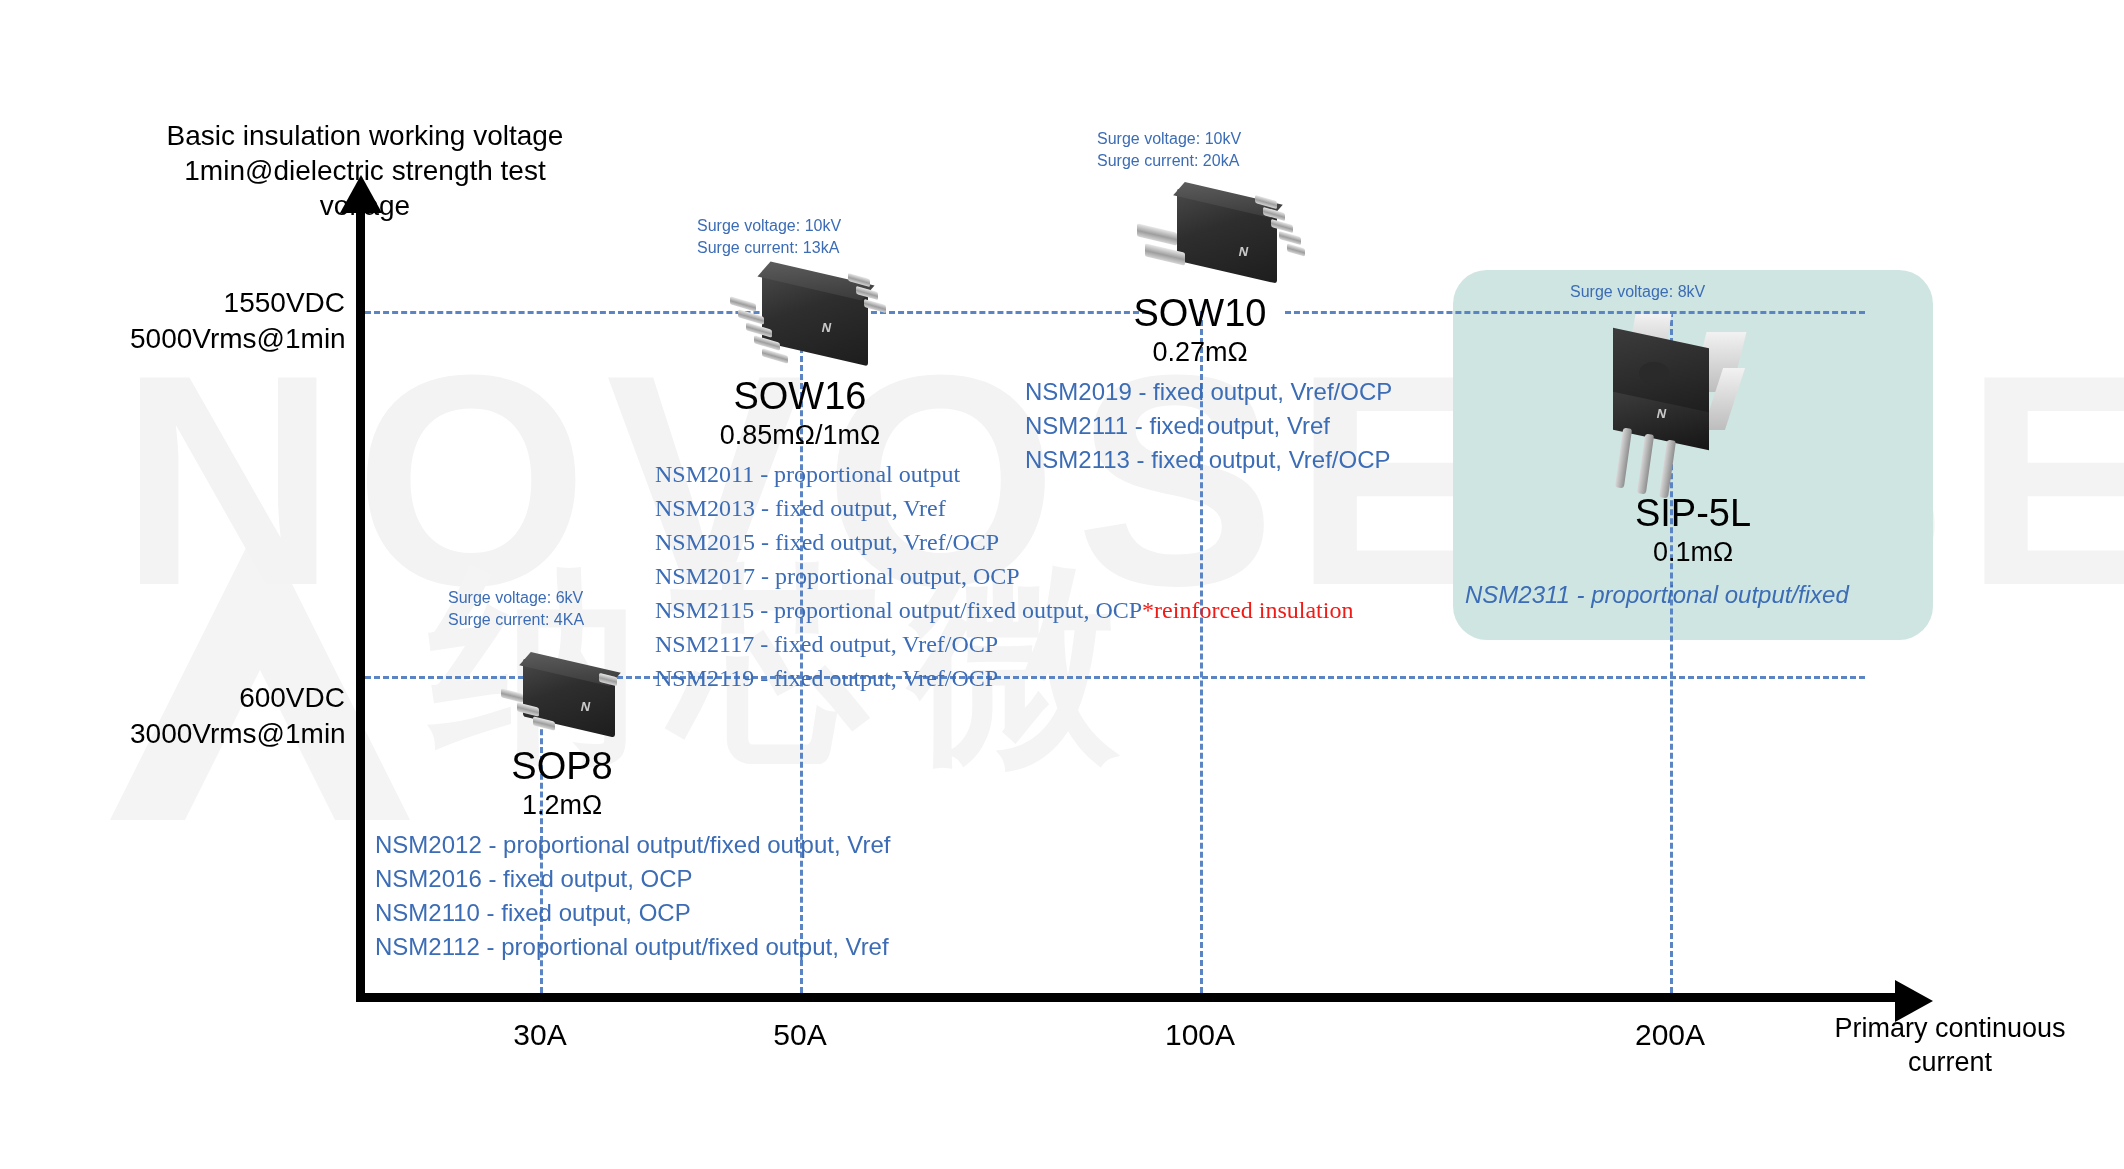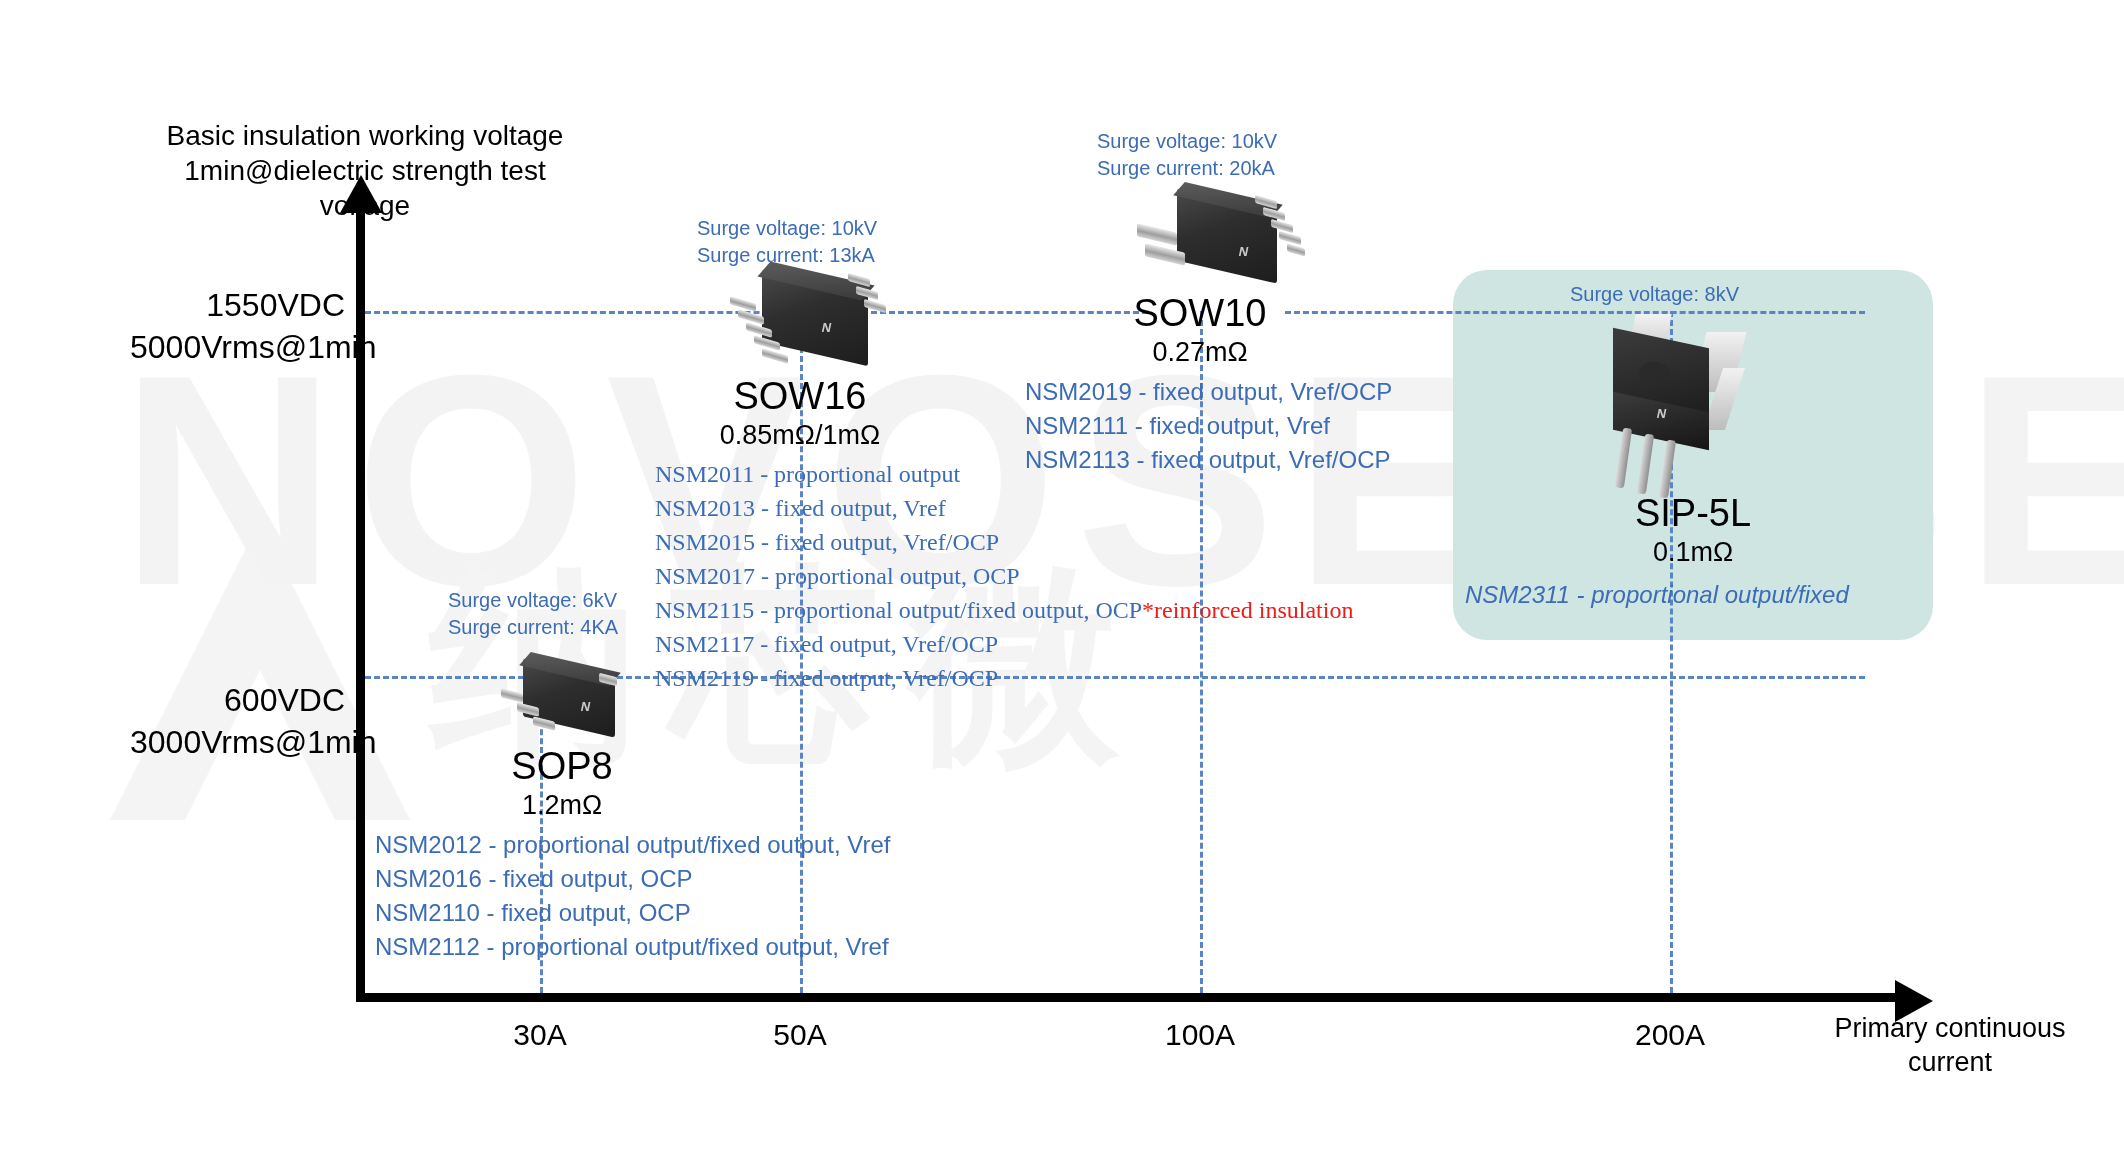--- a/index.html
+++ b/index.html
@@ -46,33 +46,33 @@
   .axis-caption{
     position:absolute;left:150px;top:118px;width:430px;text-align:center;
     font-size:28px;line-height:1.25;color:#000;
   }
   .x-axis-title{
     position:absolute;left:1800px;top:1012px;width:300px;text-align:center;
     font-size:27px;line-height:1.25;color:#000;
   }
 
   
-  .ylab{position:absolute;text-align:right;font-size:32px;line-height:1.3;color:#000;}
+  .ylab{position:absolute;text-align:right;font-size:28px;line-height:1.3;color:#000;}
   .ylab .l1{display:block;}
   .ylab .l2{display:block;}
 
   
   .hline{position:absolute;height:0;border-top:3px dashed #5b84c4;}
   
   .vline{position:absolute;width:0;border-left:3px dashed #5b84c4;}
 
   .xtick{position:absolute;font-size:30px;color:#000;text-align:center;width:160px;}
 
   
-  .surge{position:absolute;font-size:20px;line-height:1.35;color:#3b6cb5;white-space:nowrap;}
+  .surge{position:absolute;font-size:16px;line-height:1.35;color:#3b6cb5;white-space:nowrap;}
   .pkgname{position:absolute;text-align:center;font-size:38px;color:#000;white-space:nowrap;}
   .pkgres{position:absolute;text-align:center;font-size:27px;color:#000;white-space:nowrap;}
   .plist{position:absolute;font-size:24px;line-height:1.42;color:#3b6cb5;}
   .plist div{white-space:nowrap;}
   .red{color:#ef1b16;}
 
   
   .hl-box{
     position:absolute;left:1453px;top:270px;width:480px;height:370px;
     background:#cfe5e2;border-radius:34px;

